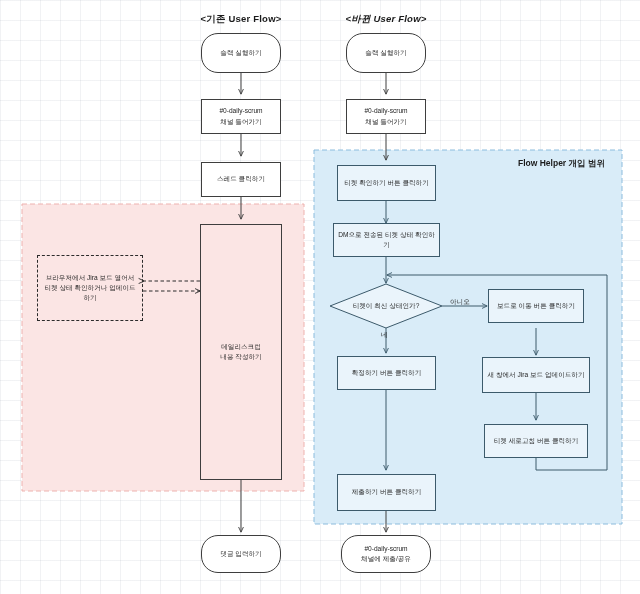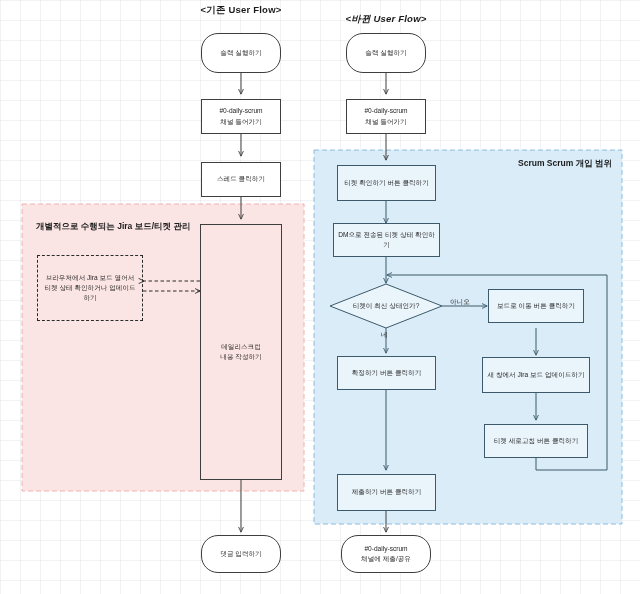--- a/index.html
+++ b/index.html
@@ -144,25 +144,24 @@
       <line x1="386" y1="390" x2="386" y2="470" marker-end="url(#arrowBlue)"></line>
 
       <line x1="442" y1="306" x2="487" y2="306" marker-end="url(#arrowBlue)"></line>
       <line x1="536" y1="328" x2="536" y2="355" marker-end="url(#arrowBlue)"></line>
       <line x1="536" y1="393" x2="536" y2="420" marker-end="url(#arrowBlue)"></line>
 
       <path d="M536,458 L536,470 L607,470 L607,275 L387,275" marker-end="url(#arrowBlue)"></path>
     </g>
   </svg>
 
-  <div class="col-title" style="left:241px; top:4px;">&lt;기존 User Flow&gt;</div>
+  <div class="col-title" style="left:241px; top:13px;">&lt;기존 User Flow&gt;</div>
   <div class="col-title" style="left:386px; top:13px;font-style:italic;">&lt;바뀐 User Flow&gt;</div>
 
-  <div class="region-label" style="left:36px; top:221px;">개별적으로 수행되는 Jira 보드/티켓 관리</div>
-  <div class="region-label" style="left:518px; top:158px;">Scrum Scrum 개입 범위</div>
+  <div class="region-label" style="left:518px; top:158px;">Flow Helper 개입 범위</div>
 
   <div class="node node-terminal" style="left:201px; top:33px; width:80px; height:40px;">
     <span class="lines">슬랙 실행하기</span>
   </div>
 
   <div class="node node-process" style="left:201px; top:99px; width:80px; height:35px;">
     <div class="lines">
       <div>#0-daily-scrum</div>
       <div>채널 들어가기</div>
     </div>

